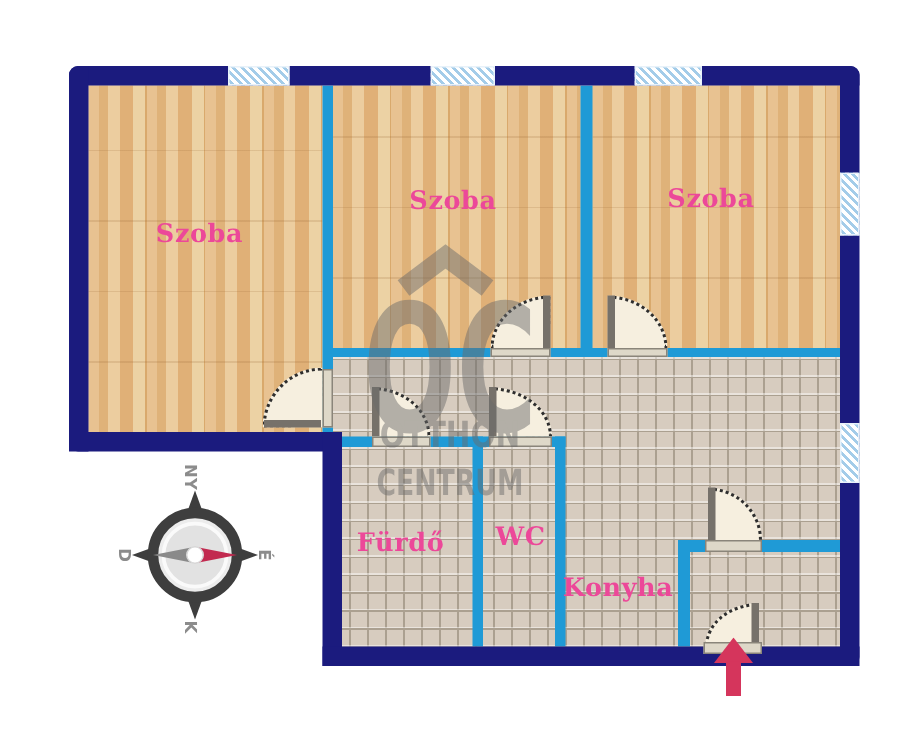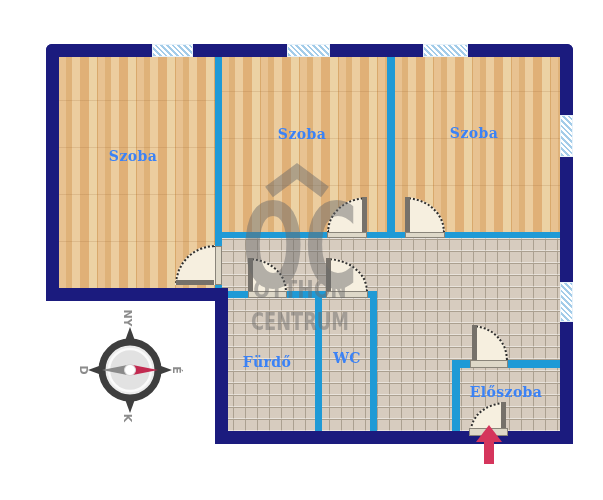--- a/index.html
+++ b/index.html
@@ -23,21 +23,21 @@
   .window{z-index:5;background:repeating-linear-gradient(45deg,#ffffff 0 2px,#a3cce9 2px 4px);
           box-shadow:inset 0 0 0 1px #e8f2fa;}
   
   .door{z-index:6;background:#f6efdf;box-sizing:border-box;}
   .door.tl{border-top-left-radius:100% 100%;border-top:2px dotted #2e2e2e;border-left:2px dotted #2e2e2e;}
   .door.tr{border-top-right-radius:100% 100%;border-top:2px dotted #2e2e2e;border-right:2px dotted #2e2e2e;}
   .leaf{z-index:7;background:#76716a;}
   .sill{z-index:7;background:#ded8c8;border:1px solid #8a857a;box-sizing:border-box;}
   
   .room-label{z-index:9;transform:translate(-50%,-50%);white-space:nowrap;
-    font-weight:700;font-size:14px;letter-spacing:0.4px;color:#3b82f6;}
+    font-weight:700;font-size:17px;letter-spacing:0.4px;color:#ec4899;}
   
   #watermark{z-index:8;opacity:0.48;}
   
   #compass{z-index:9;}
   #entry-arrow{z-index:10;}
 </style>
 </head>
 <body>
 
 <div id="stage">
@@ -102,21 +102,21 @@
     <text transform="translate(55,127) scale(0.62,1)" text-anchor="middle" font-family="DejaVu Sans, sans-serif" font-weight="bold" font-size="118" fill="#6b6b6b">OC</text>
     <text transform="translate(55,138) scale(0.82,1)" text-anchor="middle" font-family="DejaVu Sans, sans-serif" font-weight="bold" font-size="24" fill="#6b6b6b">OTTHON</text>
     <text transform="translate(55,170) scale(0.74,1)" text-anchor="middle" font-family="DejaVu Sans, sans-serif" font-weight="bold" font-size="24" fill="#6b6b6b">CENTRUM</text>
   </svg>
 
   <div class="abs room-label" style="left:133px;top:156px;">Szoba</div>
   <div class="abs room-label" style="left:302px;top:134px;">Szoba</div>
   <div class="abs room-label" style="left:474px;top:133px;">Szoba</div>
   <div class="abs room-label" style="left:267px;top:362px;">Fürdő</div>
   <div class="abs room-label" style="left:347px;top:358px;">WC</div>
-  <div class="abs room-label" style="left:506px;top:392px;">Előszoba</div>
+  <div class="abs room-label" style="left:412px;top:392px;">Konyha</div>
 
   <svg id="compass" class="abs" style="left:75px;top:310px;" width="112" height="115" viewBox="0 0 112 115">
     <polygon points="55,17 63,39 47,39" fill="#3e3e3e"></polygon>
     <polygon points="97,60 75,52 75,68" fill="#3e3e3e"></polygon>
     <polygon points="55,103 63,81 47,81" fill="#3e3e3e"></polygon>
     <polygon points="13,60 35,52 35,68" fill="#3e3e3e"></polygon>
     <circle cx="55" cy="60" r="28" fill="#ececec" stroke="#3e3e3e" stroke-width="7"></circle>
     <circle cx="55" cy="60" r="21" fill="#e2e2e2" stroke="#fafafa" stroke-width="2.5"></circle>
     <polygon points="27,60 55,54.5 55,65.5" fill="#8a8a8a"></polygon>
     <polygon points="83,60 55,54.5 55,65.5" fill="#c22a50"></polygon>

